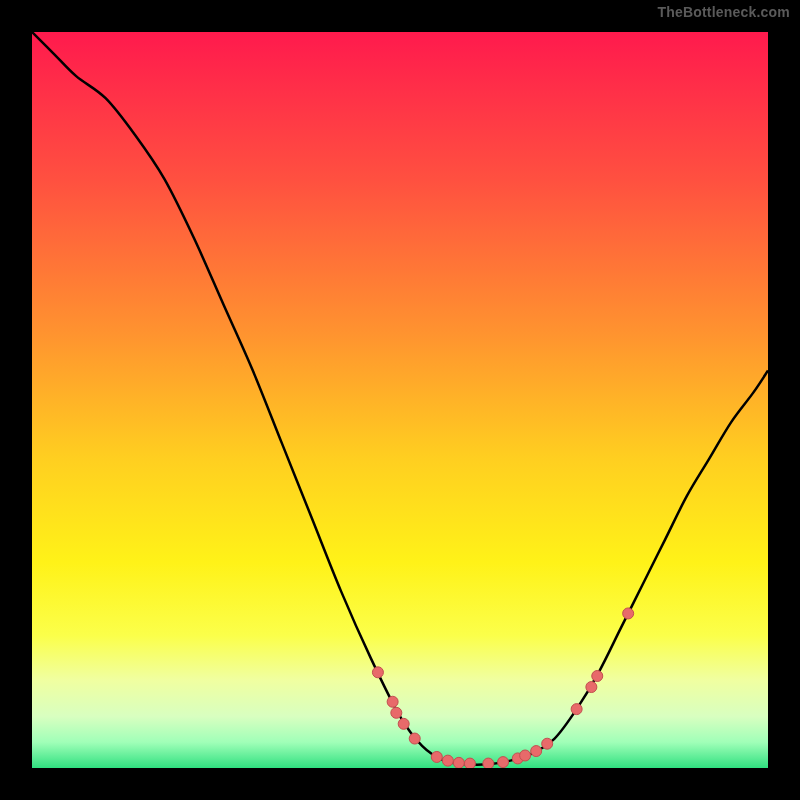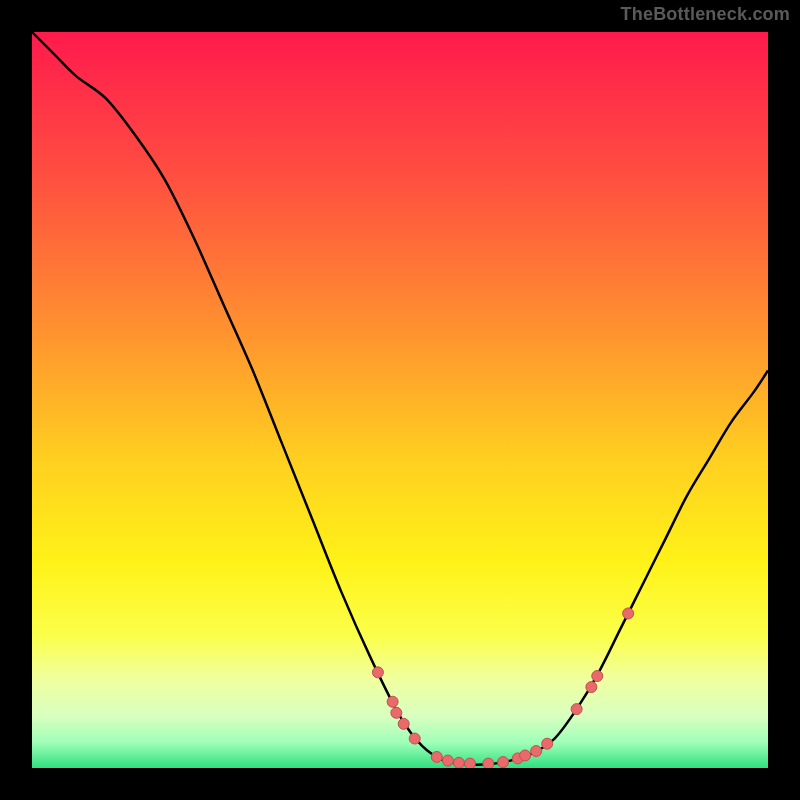--- a/index.html
+++ b/index.html
@@ -9,21 +9,21 @@
     height: 800px;
     background: #000;
     position: relative;
   }
   .watermark {
     position: absolute;
     top: 4px;
     right: 10px;
     color: #5a5a5a;
     font-family: Arial, Helvetica, sans-serif;
-    font-size: 18px;
+    font-size: 14px;
     font-weight: 600;
     letter-spacing: 0.2px;
   }
   .plot-area {
     position: absolute;
     left: 32px;
     top: 32px;
     width: 736px;
     height: 736px;
   }

